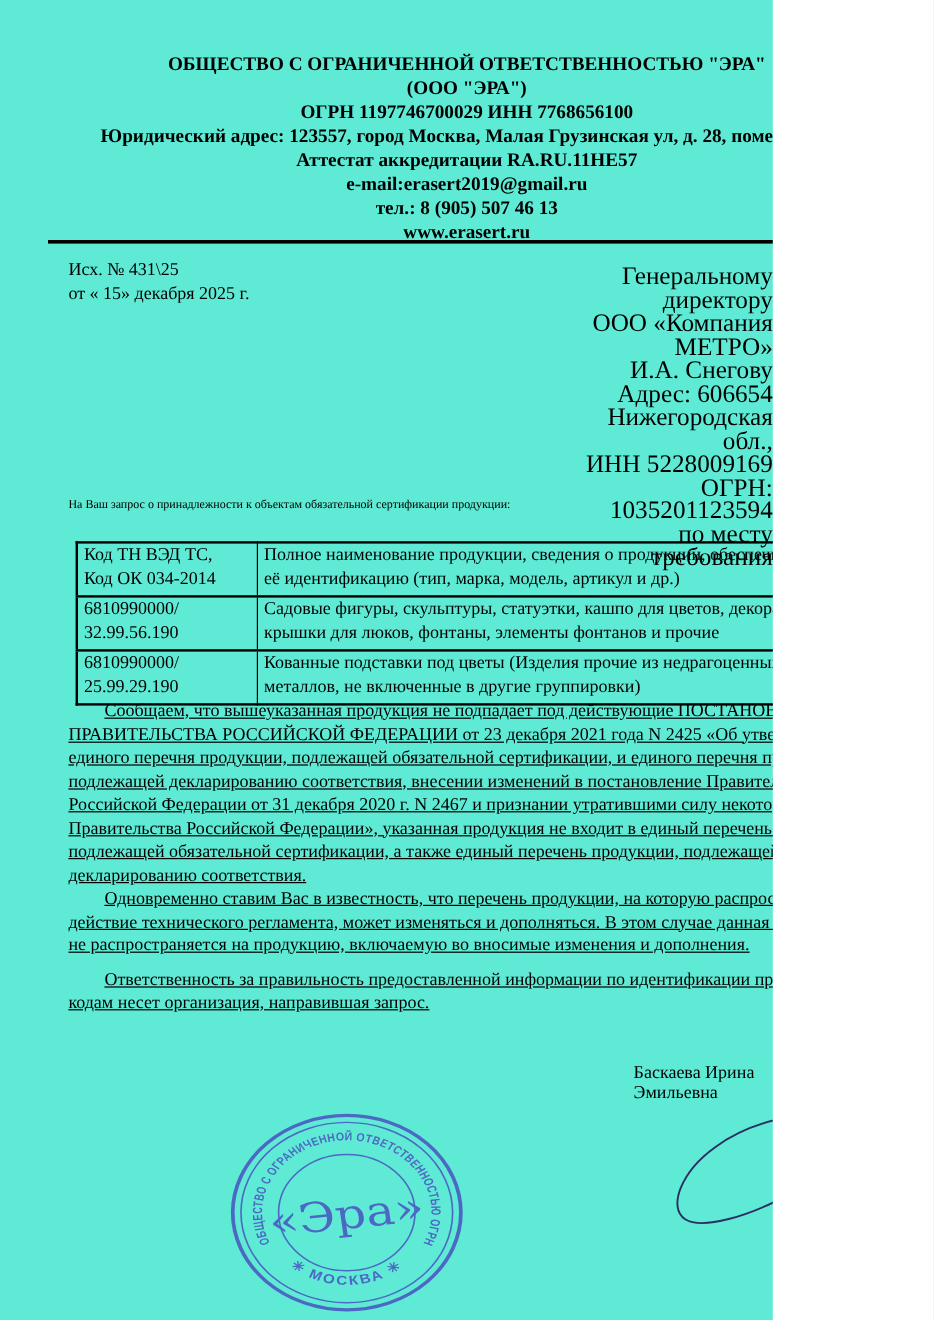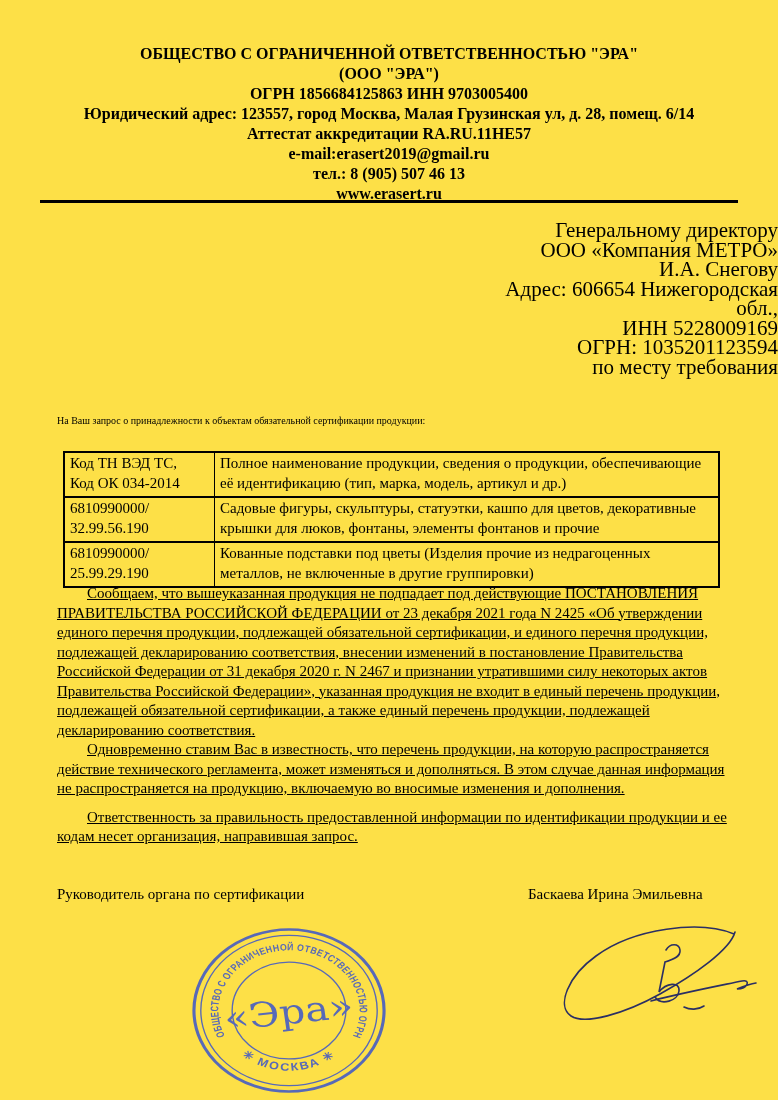--- a/index.html
+++ b/index.html
@@ -1,17 +1,17 @@
 <!DOCTYPE html>
 <html style="--stamp-color: #4a5fc2; --sign-color: #2b2f63;"><head>
 <meta charset="utf-8">
 <style>
   html,body { margin:0; padding:0; background:#fff; }
   .page {
-    position:relative; width:778px; height:1100px; background:#fde047;
+    position:relative; width:644px; height:1100px; background:#5eead4;
     overflow:hidden; font-family:"Liberation Serif", serif; color:#000;
   }
   .doc-header {
     position:absolute; top:44px; left:40px; width:698px;
     text-align:center; font-weight:bold; font-size:16px; line-height:20px;
   }
   .header-divider {
     position:absolute; top:200px; left:40px; width:698px; height:3px; background:#000;
   }
   .outgoing {
@@ -57,30 +57,34 @@
   .signature path { stroke:currentColor; fill:none; stroke-width:1.6; stroke-linecap:round; }
 </style>
 </head>
 <body>
 
 <div class="page">
 
   <div class="doc-header">
     <div>ОБЩЕСТВО С ОГРАНИЧЕННОЙ ОТВЕТСТВЕННОСТЬЮ "ЭРА"</div>
     <div>(ООО "ЭРА")</div>
-    <div>ОГРН 1856684125863 ИНН 9703005400</div>
+    <div>ОГРН 1197746700029 ИНН 7768656100</div>
     <div>Юридический адрес: 123557, город Москва, Малая Грузинская ул, д. 28, помещ. 6/14</div>
     <div>Аттестат аккредитации RA.RU.11НЕ57</div>
     <div>e-mail:erasert2019@gmail.ru</div>
     <div>тел.: 8 (905) 507 46 13</div>
     <div>www.erasert.ru</div>
   </div>
 
   <div class="header-divider"></div>
 
+  <div class="outgoing">
+    <div>Исх. № 431\25</div>
+    <div>от « 15» декабря 2025 г.</div>
+  </div>
 
   <div class="recipient">
     <div>Генеральному директору</div>
     <div>ООО «Компания МЕТРО»</div>
     <div>И.А. Снегову</div>
     <div>Адрес: 606654 Нижегородская обл.,</div>
     <div>ИНН 5228009169</div>
     <div>ОГРН: 1035201123594</div>
     <div>по месту требования</div>
   </div>
@@ -106,21 +110,20 @@
       </tr>
     </tbody>
   </table>
 
   <div class="body-text">
     <p>Сообщаем, что вышеуказанная продукция не подпадает под действующие ПОСТАНОВЛЕНИЯ ПРАВИТЕЛЬСТВА РОССИЙСКОЙ ФЕДЕРАЦИИ от 23 декабря 2021 года N 2425 «Об утверждении единого перечня продукции, подлежащей обязательной сертификации, и единого перечня продукции, подлежащей декларированию соответствия, внесении изменений в постановление Правительства Российской Федерации от 31 декабря 2020 г. N 2467 и признании утратившими силу некоторых актов Правительства Российской Федерации», указанная продукция не входит в единый перечень продукции, подлежащей обязательной сертификации, а также единый перечень продукции, подлежащей декларированию соответствия.</p>
     <p>Одновременно ставим Вас в известность, что перечень продукции, на которую распространяется действие технического регламента, может изменяться и дополняться. В этом случае данная информация не распространяется на продукцию, включаемую во вносимые изменения и дополнения.</p>
     <p class="spaced">Ответственность за правильность предоставленной информации по идентификации продукции и ее кодам несет организация, направившая запрос.</p>
   </div>
 
-  <div class="signoff-title">Руководитель органа по сертификации</div>
   <div class="signoff-name">Баскаева Ирина Эмильевна</div>
 
   <svg class="stamp" viewBox="0 0 200 200" preserveAspectRatio="none" aria-hidden="true">
     <circle cx="100" cy="100" r="97" stroke-width="3.2"></circle>
     <circle cx="100" cy="100" r="90" stroke-width="1.4"></circle>
     <circle cx="100" cy="100" r="58" stroke-width="1.4"></circle>
     <defs>
       <path id="ring-path" d="M 34.8 130.4 A 72 72 0 1 1 165.2 130.4"></path>
       <path id="city-path" d="M 37.6 136 A 72 72 0 0 0 162.4 136"></path>
     </defs>

